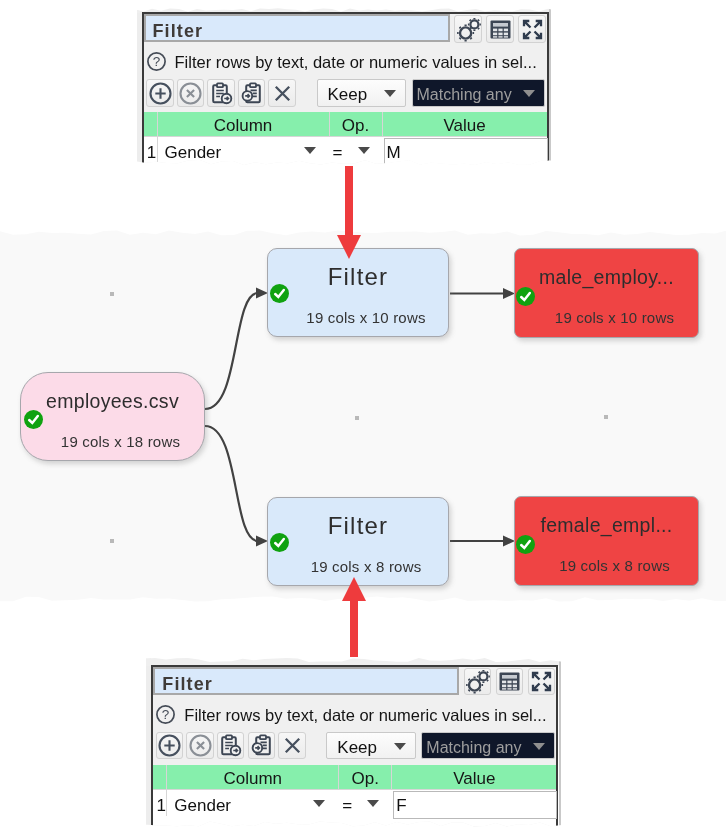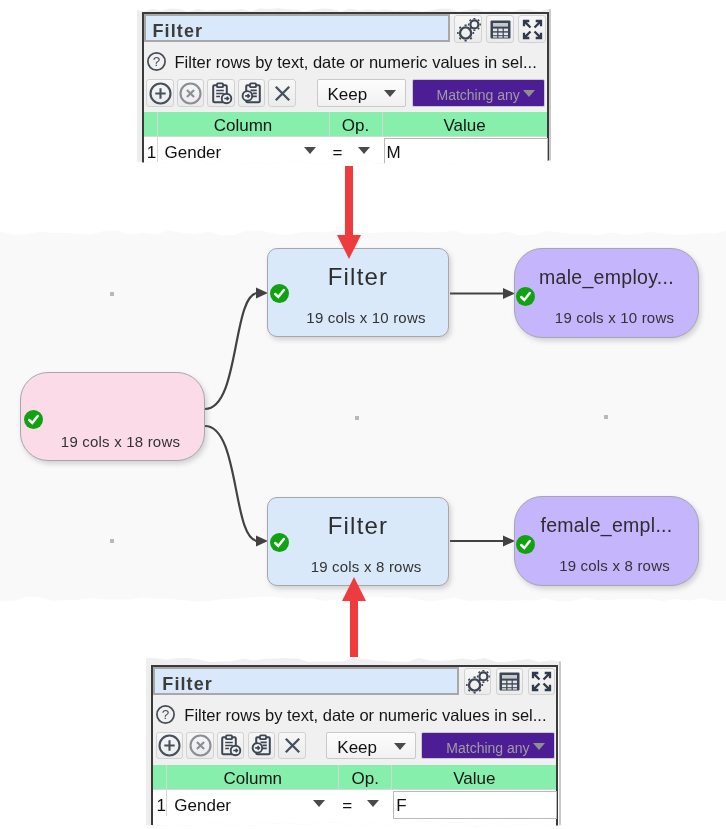--- a/index.html
+++ b/index.html
@@ -6,30 +6,30 @@
   body{width:726px;height:829px;background:#fff;font-family:"Liberation Sans",sans-serif;position:relative;overflow:hidden;}
   .abs{position:absolute;}
   #diagram{left:0;top:229px;width:726px;height:374px;background:#f9f9f9;}
   .dot{position:absolute;width:4px;height:4px;background:#b9b9b9;}
   .node{position:absolute;border:1.6px solid #a6a7ac;box-shadow:2px 3px 5px rgba(120,120,120,0.3);text-align:center;color:#2d2d2d;}
   .node .t1{position:absolute;left:0;right:0;top:16.5px;font-size:19.5px;letter-spacing:0.3px;}
   .node .t2{position:absolute;left:16px;right:0;top:59.5px;font-size:15px;letter-spacing:0.2px;color:#333;}
   .blue{background:#d9e9fa;border-radius:10px;}
   .blue .t1{font-size:24px;top:14px;letter-spacing:1.2px;}
   .pink{background:#fcdbe8;border-radius:28px;}
-  .green{background:#c4b5fd;border-radius:28px;}
+  .green{background:#ef4444;border-radius:7px;}
   .chk{position:absolute;width:19px;height:19px;}
   .panel{position:absolute;background:#f0f0f0;border:2.2px solid #3a3a3a;}
   .ptitle{position:absolute;left:0;top:0;height:28px;border:2.5px solid #a8a8a8;background:#d9e9fb;color:#3f3b38;font-weight:bold;font-size:18px;letter-spacing:1.1px;line-height:30px;padding-left:7px;box-sizing:border-box;}
   .btn{position:absolute;width:27.5px;height:27.5px;background:linear-gradient(#f7f7f7,#ebebeb);border:1px solid #d2d2d2;border-radius:3px;box-sizing:border-box;}
   .btn svg{position:absolute;left:-0.5px;top:-0.5px;}
   .helprow{position:absolute;font-size:16.5px;color:#141414;}
   .combo{position:absolute;height:27.5px;background:linear-gradient(#fdfdfd,#f1f1f1);border:1px solid #c9c9c9;border-radius:2px;font-size:17px;line-height:30px;padding-left:10px;color:#111;box-sizing:border-box;}
   .combo .arr{position:absolute;right:9px;top:10px;width:0;height:0;border-left:6px solid transparent;border-right:6px solid transparent;border-top:7px solid #4a4a4a;}
-  .combo.dis{color:#9e9e9e;background:#4c1d95;font-size:14px;padding-left:24px;}
+  .combo.dis{color:#9e9e9e;background:#0f172a;font-size:16px;padding-left:4px;}
   .combo.dis .arr{border-top-color:#8f8f8f;}
   .tbl{position:absolute;background:#fff;border-top:1px solid #d6d6d6;}
   .th{position:absolute;background:#86efac;font-size:17px;color:#161616;text-align:center;border-right:1px solid #d6d6d6;border-bottom:1px solid #d6d6d6;line-height:28px;overflow:hidden;}
   .td{position:absolute;font-size:17px;color:#111;line-height:31px;}
   .tri{width:0;height:0;border-left:6.5px solid transparent;border-right:6.5px solid transparent;border-top:7.5px solid #4a4a4a;}
 </style>
 </head>
 <body>
 
 <div class="abs" id="diagram" style="clip-path:polygon(0px 2.2px, 13px 5.7px, 26px 5.3px, 39px 2.8px, 52px 4.0px, 65px 3.7px, 78px 4.8px, 91px 5.4px, 104px 2.0px, 117px 1.6px, 130px 5.7px, 143px 3.7px, 156px 5.3px, 169px 1.5px, 182px 3.7px, 195px 5.1px, 208px 2.6px, 221px 6.2px, 234px 6.0px, 247px 1.7px, 260px 1.6px, 273px 4.2px, 286px 6.2px, 299px 3.4px, 312px 2.6px, 325px 3.6px, 338px 1.6px, 351px 2.6px, 364px 3.7px, 377px 4.0px, 390px 2.7px, 403px 2.7px, 416px 2.6px, 429px 3.8px, 442px 2.9px, 455px 1.6px, 468px 5.7px, 481px 4.3px, 494px 4.7px, 507px 2.4px, 520px 6.5px, 533px 5.8px, 546px 2.1px, 559px 3.2px, 572px 5.1px, 585px 5.1px, 598px 6.2px, 611px 3.6px, 624px 5.7px, 637px 4.9px, 650px 3.0px, 663px 4.4px, 676px 5.9px, 689px 5.7px, 702px 4.0px, 715px 4.4px, 726px 1.7px, 726px 372.0px, 715px 371.9px, 702px 369.3px, 689px 371.7px, 676px 370.0px, 663px 372.1px, 650px 370.0px, 637px 370.2px, 624px 369.8px, 611px 371.1px, 598px 371.3px, 585px 368.3px, 572px 372.3px, 559px 372.4px, 546px 369.3px, 533px 371.4px, 520px 371.3px, 507px 372.0px, 494px 371.2px, 481px 371.5px, 468px 372.0px, 455px 368.4px, 442px 370.9px, 429px 372.5px, 416px 370.1px, 403px 368.2px, 390px 369.1px, 377px 367.6px, 364px 368.7px, 351px 370.3px, 338px 370.1px, 325px 372.0px, 312px 369.4px, 299px 369.1px, 286px 369.8px, 273px 367.6px, 260px 367.7px, 247px 368.8px, 234px 369.7px, 221px 370.2px, 208px 372.2px, 195px 372.5px, 182px 371.1px, 169px 369.5px, 156px 369.7px, 143px 368.3px, 130px 370.4px, 117px 370.5px, 104px 370.5px, 91px 369.0px, 78px 370.8px, 65px 371.2px, 52px 371.7px, 39px 367.9px, 26px 367.8px, 13px 372.2px, 0px 372.3px);"></div>
@@ -48,20 +48,21 @@
   </g>
   <g fill="#424242">
     <polygon points="268,293 256,287.5 256,298.5"></polygon>
     <polygon points="268,541 256,535.5 256,546.5"></polygon>
     <polygon points="515,293.5 503,288 503,299"></polygon>
     <polygon points="515,541 503,535.5 503,546.5"></polygon>
   </g>
 </svg>
 
 <div class="node pink" style="left:20px;top:372px;width:183px;height:87px;">
+  <div class="t1">employees.csv</div>
   <div class="t2">19 cols x 18 rows</div>
 </div>
 <div class="node blue" style="left:267px;top:248px;width:180px;height:87px;">
   <div class="t1">Filter</div>
   <div class="t2">19 cols x 10 rows</div>
 </div>
 <div class="node green" style="left:514px;top:248px;width:183px;height:88px;">
   <div class="t1">male_employ...</div>
   <div class="t2">19 cols x 10 rows</div>
 </div>

